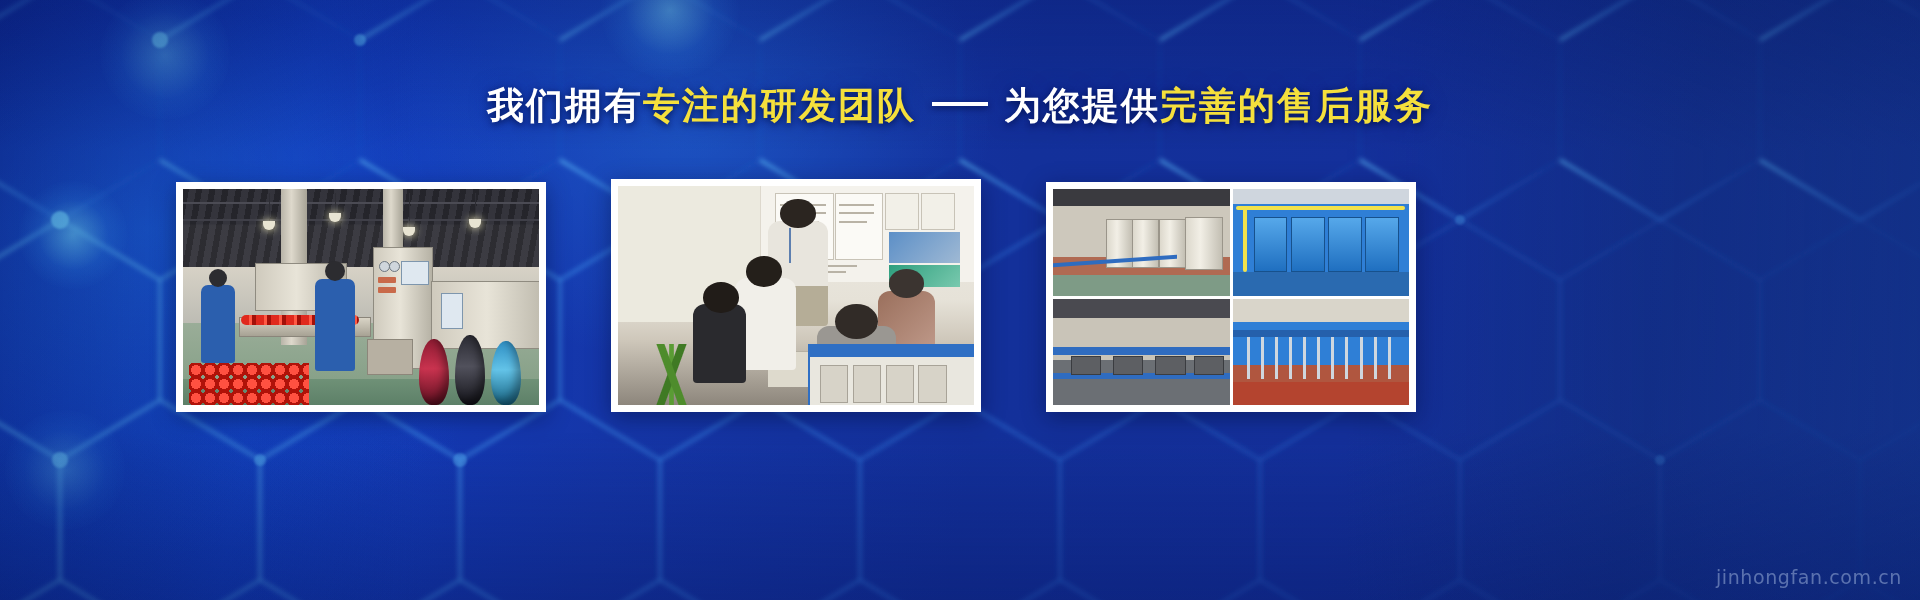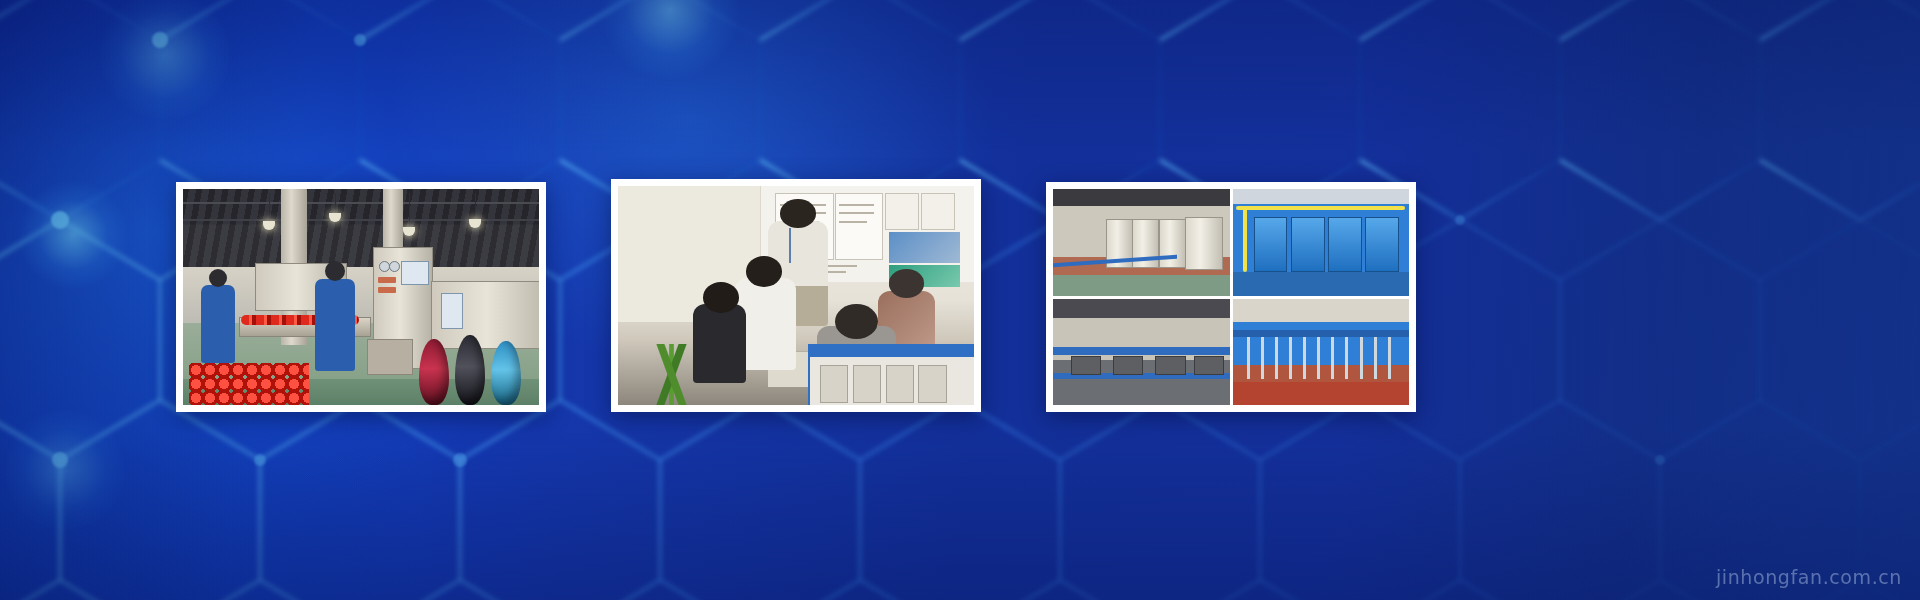--- a/index.html
+++ b/index.html
@@ -197,20 +197,23 @@
     </svg>
 
     <div class="glowdot" style="left:18px;top:180px;width:110px;height:110px;background:radial-gradient(circle,rgba(110,215,255,.70) 0%,rgba(60,160,255,.22) 45%,rgba(0,0,0,0) 72%);"></div>
     <div class="glowdot" style="left:600px;top:-60px;width:140px;height:140px;background:radial-gradient(circle,rgba(120,220,255,.62) 0%,rgba(60,160,255,.20) 45%,rgba(0,0,0,0) 72%);"></div>
     <div class="glowdot" style="left:100px;top:-10px;width:130px;height:130px;background:radial-gradient(circle,rgba(110,210,255,.52) 0%,rgba(60,160,255,.16) 48%,rgba(0,0,0,0) 74%);"></div>
     <div class="glowdot" style="left:5px;top:410px;width:120px;height:120px;background:radial-gradient(circle,rgba(100,200,255,.45) 0%,rgba(50,150,250,.14) 48%,rgba(0,0,0,0) 74%);"></div>
   </div>
 
   <div class="vign"></div>
 
+  <div id="headline">
+    <span class="w">我们拥有</span><span class="y">专注的研发团队</span><span class="dash"></span><span class="w">为您提供</span><span class="y">完善的售后服务</span>
+  </div>
 
   <div class="panel" id="panel1">
     <div class="shot p1">
       <div class="roof"></div>
       <div class="truss"></div>
       <div class="truss2"></div>
       <div class="hall"></div>
 
       <div class="lampstem" style="left:86px;top:4px;height:30px;"></div>
       <div class="lamp" style="left:80px;top:32px;"></div>

